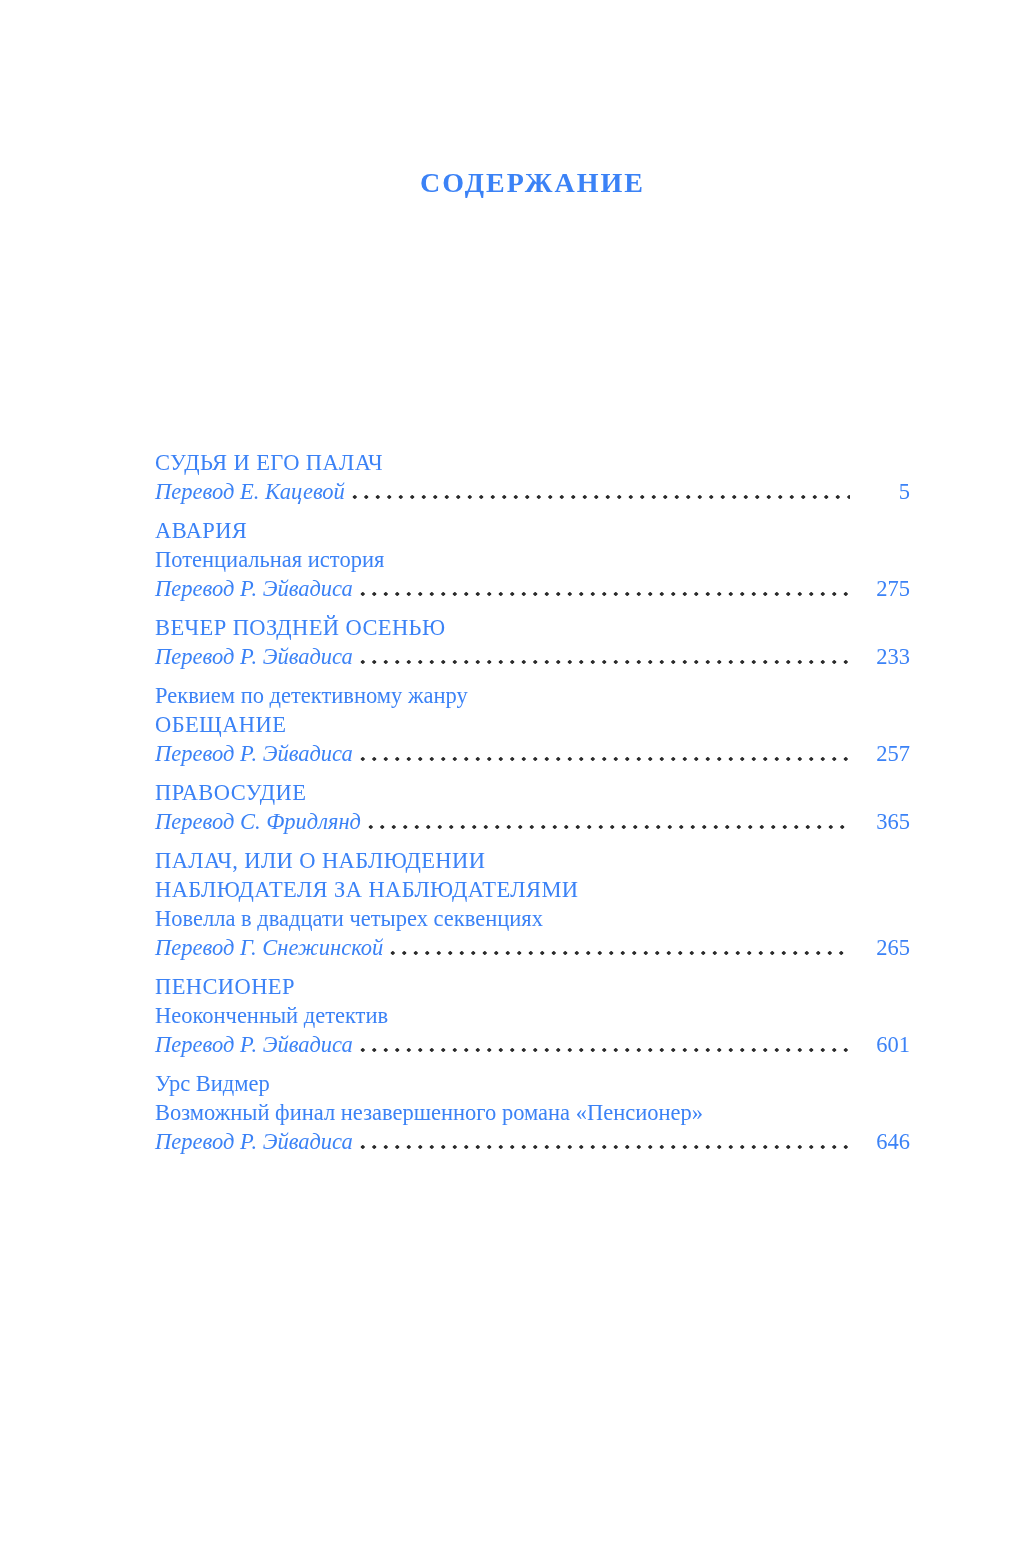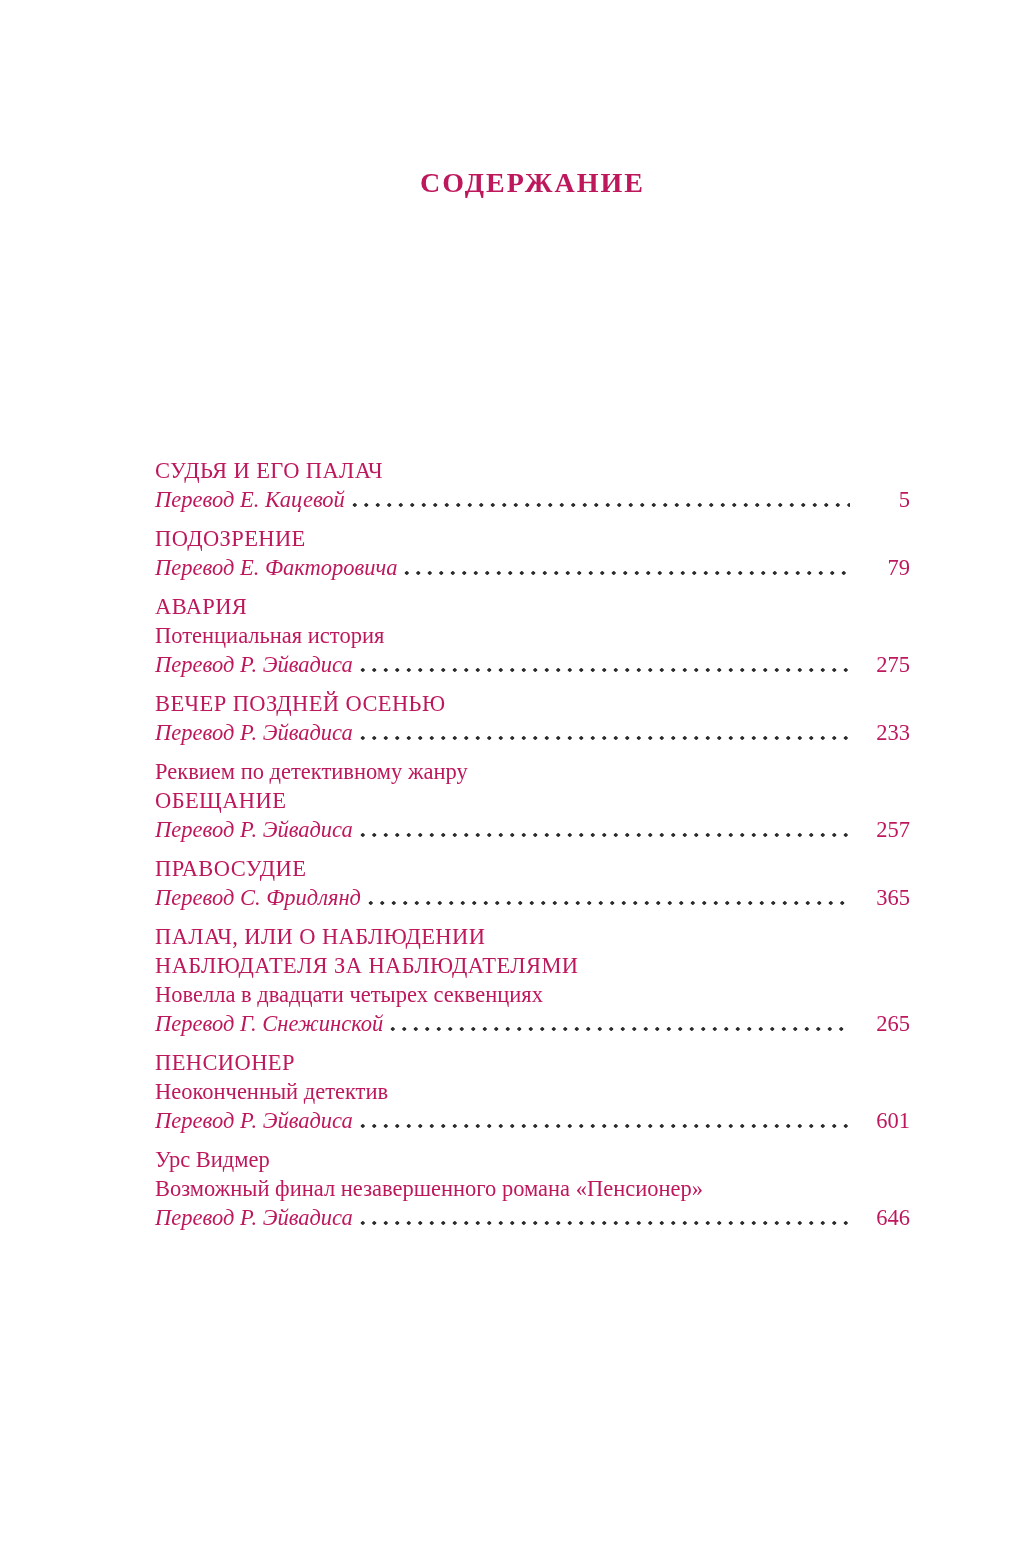--- a/index.html
+++ b/index.html
@@ -6,21 +6,21 @@
     margin: 0;
     padding: 0;
     background: #ffffff;
   }
   .page {
     position: relative;
     width: 1024px;
     height: 1554px;
     background: #ffffff;
     font-family: "Liberation Serif", "DejaVu Serif", serif;
-    color: #be185d;
+    color: #3b82f6;
     overflow: hidden;
   }
   .title {
     position: absolute;
     top: 166px;
     left: 155px;
     width: 755px;
     text-align: center;
     font-size: 28px;
     font-weight: bold;
@@ -28,21 +28,20 @@
     line-height: 34px;
   }
   .toc {
     position: absolute;
     top: 448px;
     left: 155px;
     width: 755px;
   }
   .entry {
     margin-bottom: 10px;
-    margin-top: 8px;
   }
   .line {
     font-size: 22.5px;
     line-height: 29px;
     white-space: nowrap;
   }
   .line.caps {
     letter-spacing: 0.4px;
   }
   .line.italic {
@@ -77,28 +76,20 @@
 
 <div class="page">
   <div class="title">СОДЕРЖАНИЕ</div>
   <div class="toc">
       <div class="entry">
         <div class="line caps">СУДЬЯ И ЕГО ПАЛАЧ</div>
         <div class="line translator-row">
           <span class="translator">Перевод Е. Кацевой</span>
           <span class="dots"></span>
           <span class="pagenum">5</span>
-        </div>
-      </div>
-      <div class="entry">
-        <div class="line caps">ПОДОЗРЕНИЕ</div>
-        <div class="line translator-row">
-          <span class="translator">Перевод Е. Факторовича</span>
-          <span class="dots"></span>
-          <span class="pagenum">79</span>
         </div>
       </div>
       <div class="entry">
         <div class="line caps">АВАРИЯ</div>
         <div class="line plain">Потенциальная история</div>
         <div class="line translator-row">
           <span class="translator">Перевод Р. Эйвадиса</span>
           <span class="dots"></span>
           <span class="pagenum">275</span>
         </div>

